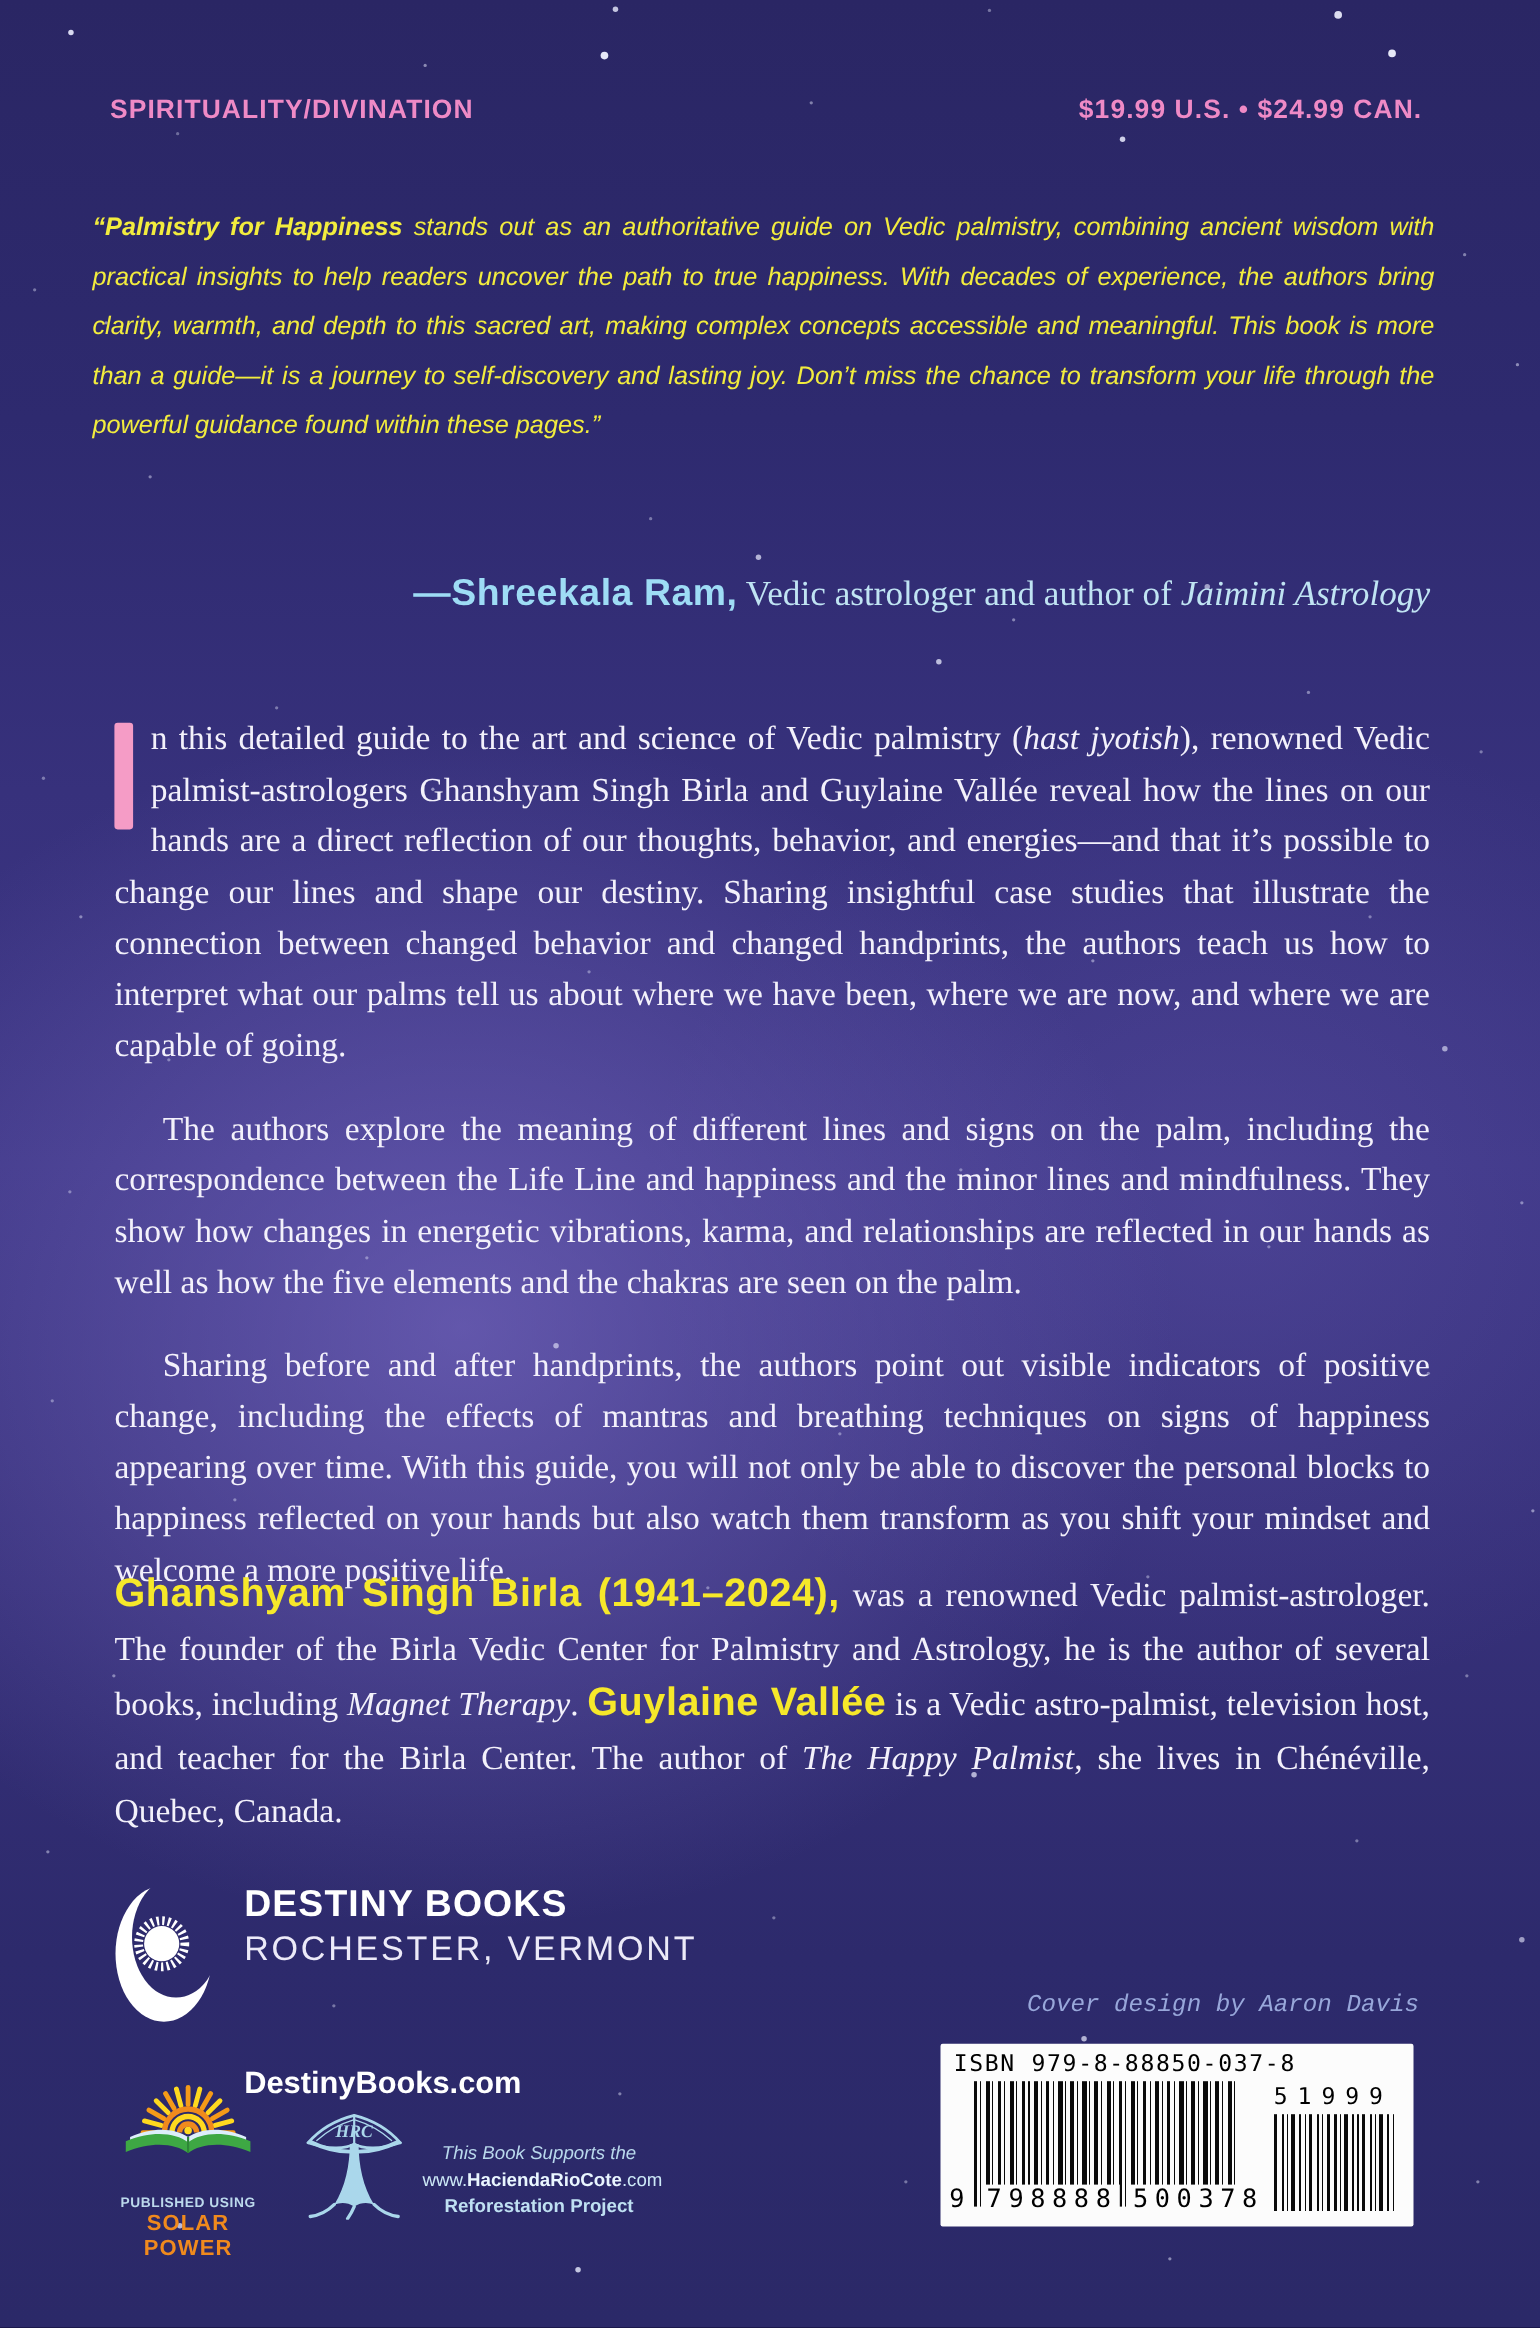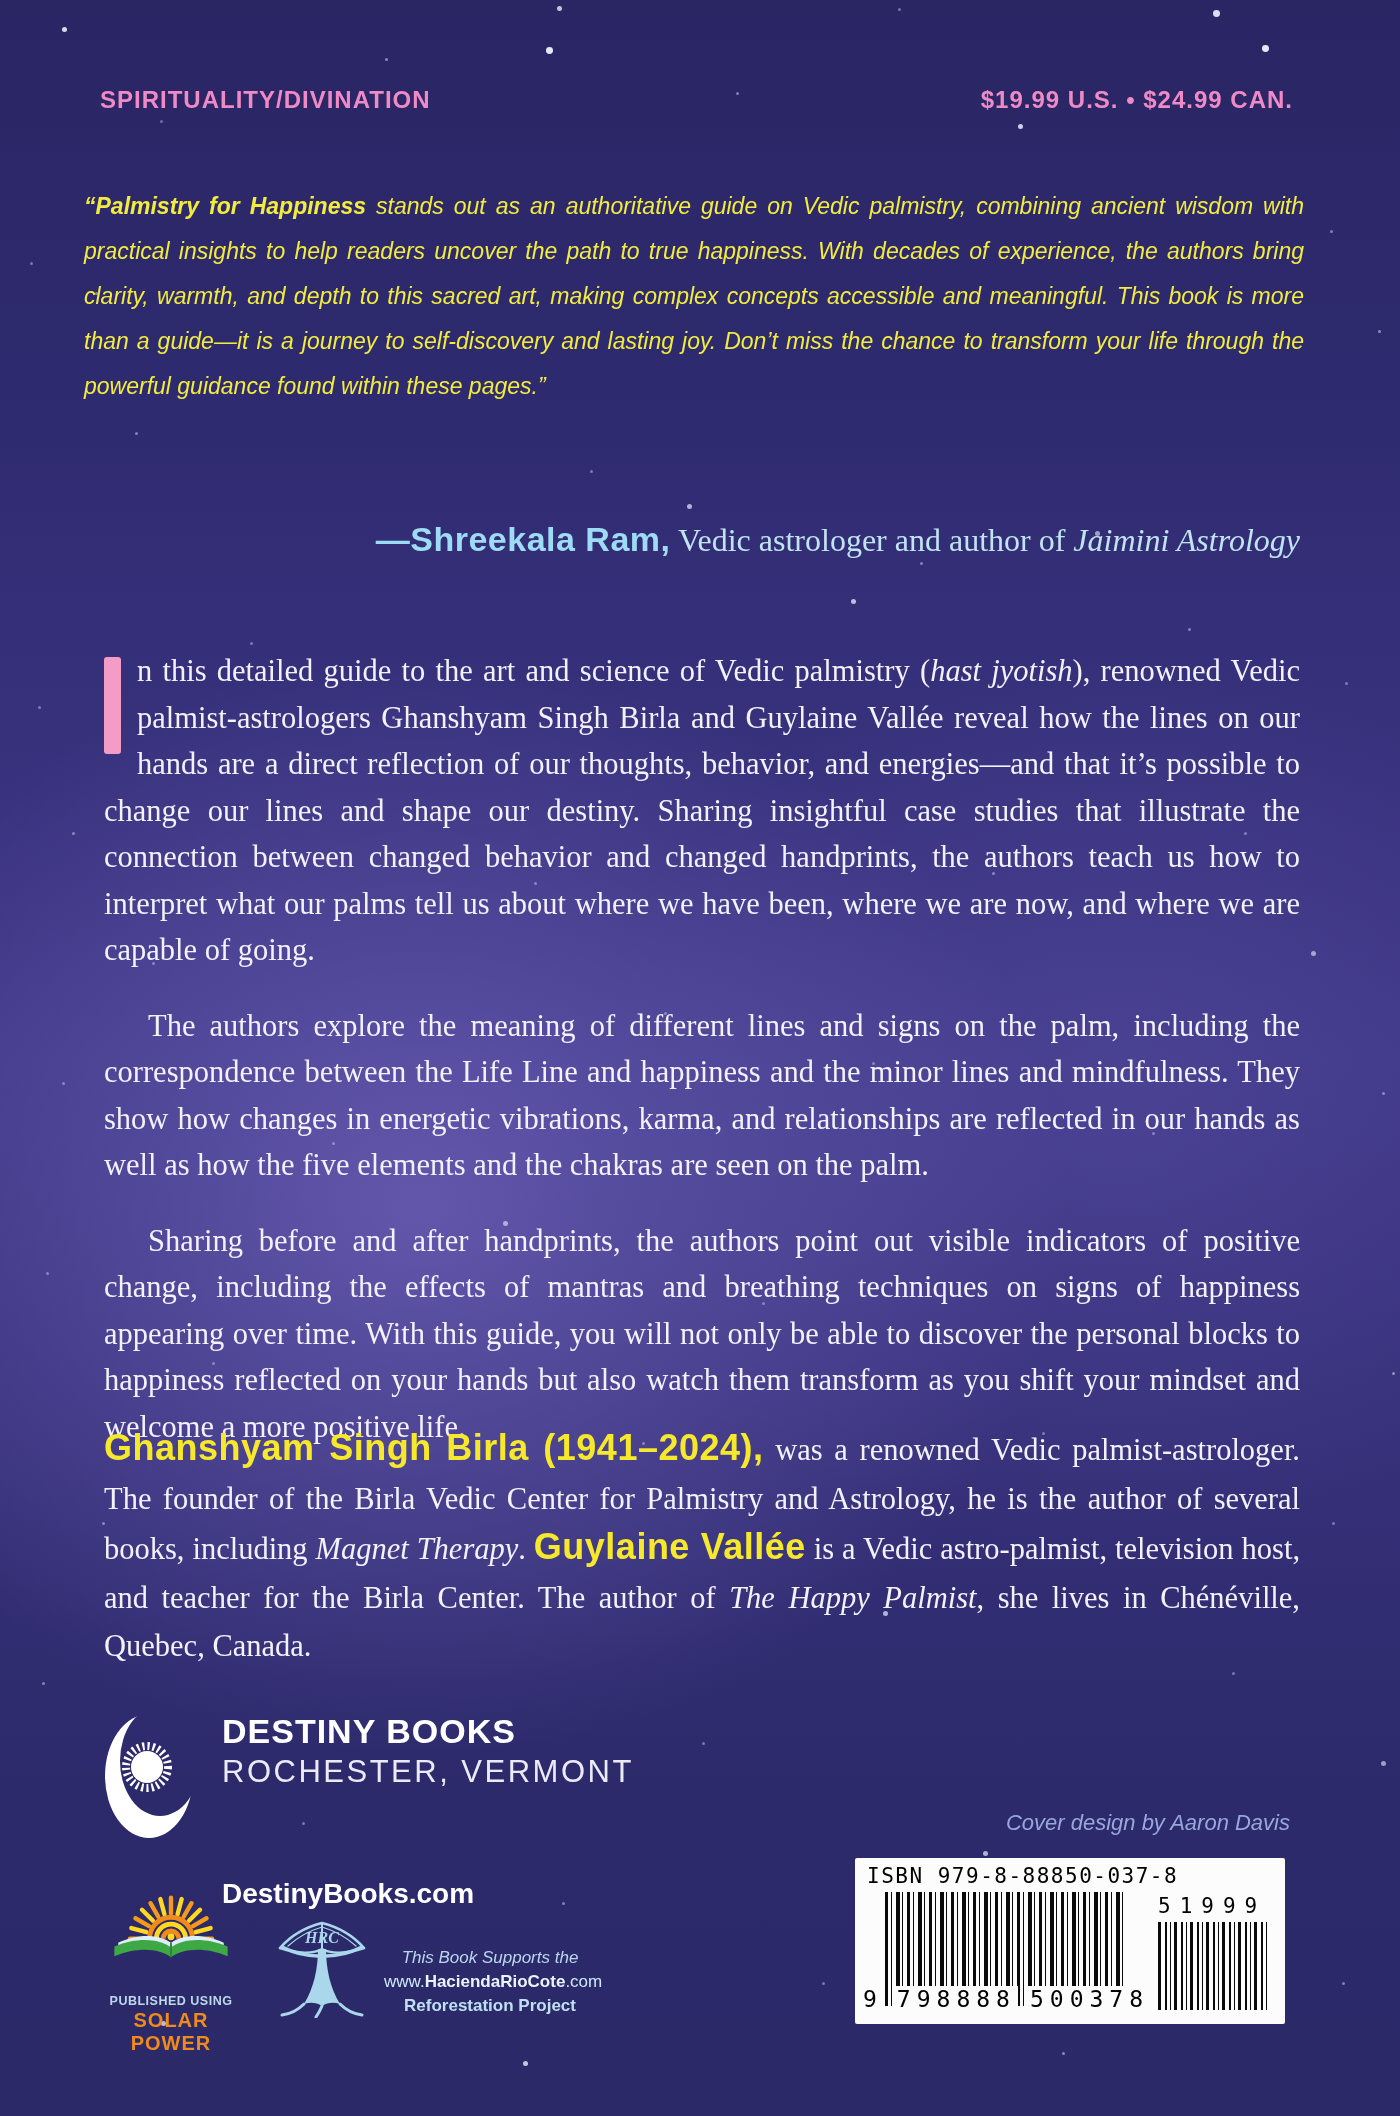--- a/index.html
+++ b/index.html
@@ -72,21 +72,21 @@
     font-size:30.5px;line-height:48.5px;color:#f3f1fb;text-align:justify;}
   .bio .name{font-family:"Liberation Sans",sans-serif;font-weight:800;font-size:36px;color:#f6e82a;letter-spacing:.5px;}
   
   .pub-logo{position:absolute;left:103px;top:1710px;}
   .pub-name{position:absolute;left:222px;top:1712px;font-family:"Liberation Sans",sans-serif;font-weight:800;
     font-size:34px;letter-spacing:1px;color:#ffffff;}
   .pub-loc{position:absolute;left:222px;top:1754px;font-family:"Liberation Sans",sans-serif;font-weight:300;
     font-size:31px;letter-spacing:2.5px;color:#eceaf8;}
   .pub-site{position:absolute;left:222px;top:1878px;font-family:"Liberation Sans",sans-serif;font-weight:800;
     font-size:28px;color:#ffffff;}
-  .cover-credit{position:absolute;top:1810px;right:110px;font-family:Liberation Sans, sans-serif;
+  .cover-credit{position:absolute;top:1810px;right:110px;font-family:Liberation Mono, monospace;
     font-style:italic;font-size:22px;color:#98a7da;}
   
   .solar{position:absolute;left:96px;top:1886px;width:150px;text-align:center;}
   .solar-line1{font-family:"Liberation Sans",sans-serif;font-weight:700;font-size:12.5px;letter-spacing:.5px;
     color:#bcd9ec;margin-top:20px;}
   .solar-line2{font-family:"Liberation Sans",sans-serif;font-weight:800;font-size:20px;letter-spacing:1px;
     color:#f08a1d;margin-top:1px;}
   .hrc{position:absolute;left:272px;top:1916px;}
   .support{position:absolute;left:384px;top:1946px;width:212px;text-align:center;
     font-family:"Liberation Sans",sans-serif;font-size:17px;line-height:24px;color:#b9d8ec;}

